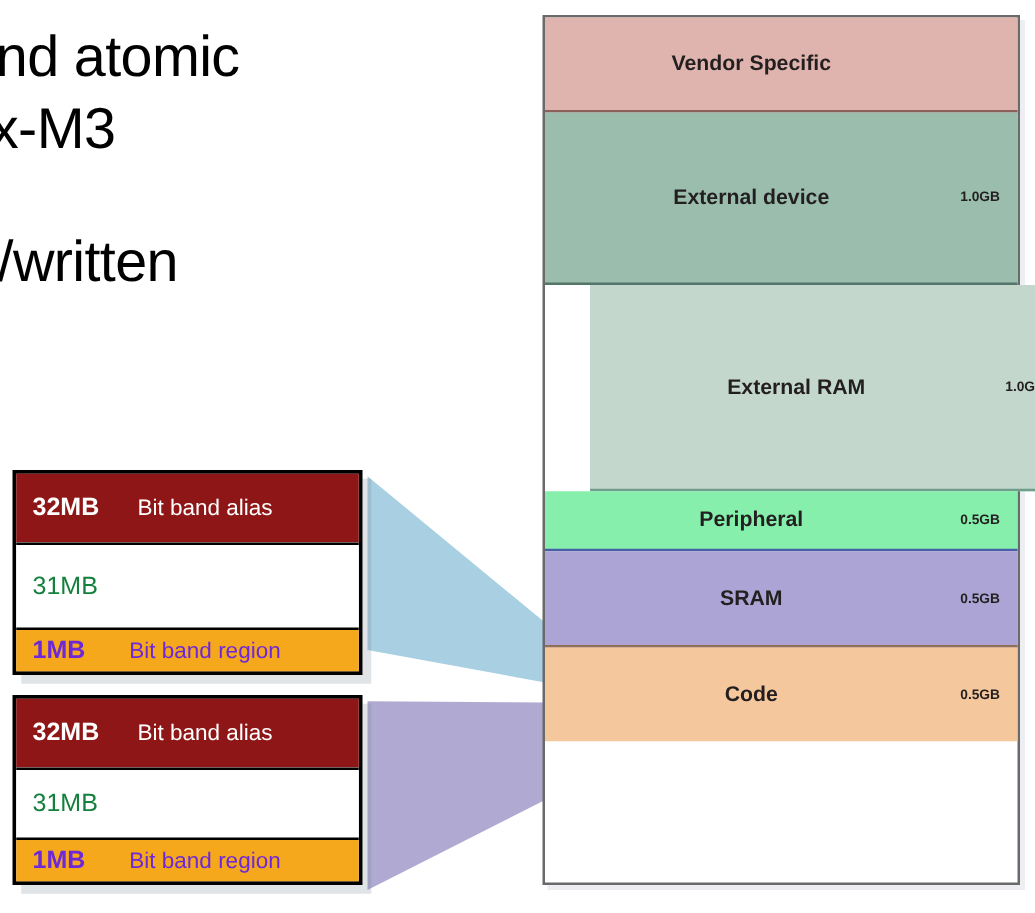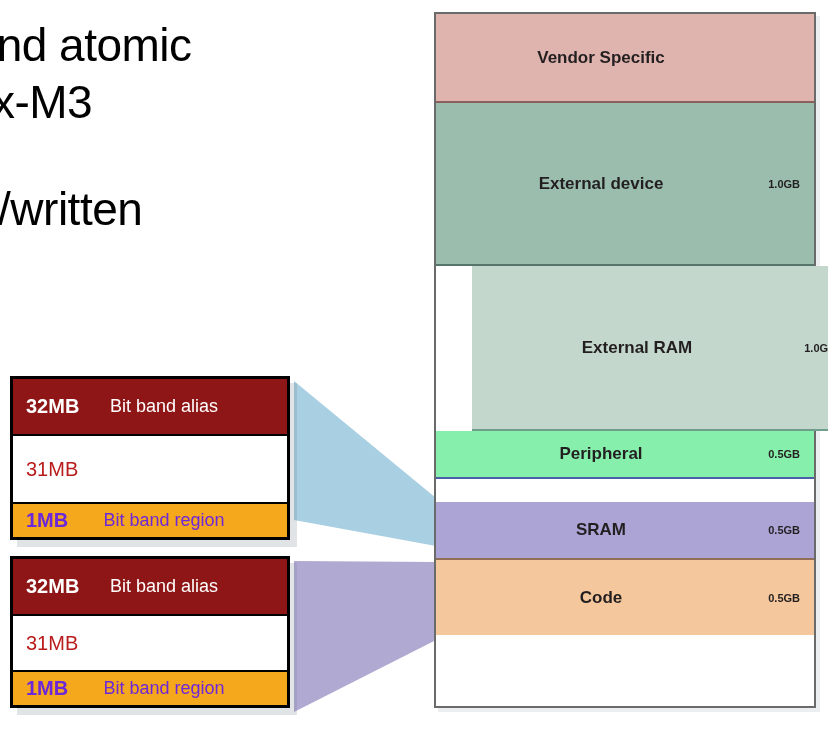--- a/index.html
+++ b/index.html
@@ -83,21 +83,21 @@
     white-space: nowrap;
   }
 
   .bb-alias {
     background: #8f1616;
     color: #ffffff;
     height: 55px;
   }
   .bb-gap {
     background: #ffffff;
-    color: #b91c1c;
+    color: #15803d;
     border-top: 2px solid #000000;
     border-bottom: 2px solid #000000;
   }
   #bitband-box-1 .bb-gap { height: 70px; }
   #bitband-box-2 .bb-gap { height: 58px; }
   .bb-gap .bb-size { font-weight: 400; }
   .bb-region {
     background: #f6a81c;
     color: #6d28d9;
     height: 33px;
@@ -181,36 +181,36 @@
     <span class="bb-size">31MB</span>
     <span class="bb-label"></span>
   </div>
   <div class="bb-row bb-region">
     <span class="bb-size">1MB</span>
     <span class="bb-label">Bit band region</span>
   </div>
 </div>
 
 <div id="memory-map">
-    <div class="mm-band" style="height: 89px; background: rgb(224, 180, 174); border-bottom-color: rgb(139, 95, 92);">
+    <div class="mm-band" style="height: 76px; background: rgb(224, 180, 174); border-bottom-color: rgb(139, 95, 92);">
       <span class="mm-name">Vendor Specific</span>
     </div>
-    <div class="mm-band" style="height: 163px; background: rgb(154, 189, 174); border-bottom-color: rgb(85, 117, 106);">
+    <div class="mm-band" style="height: 138px; background: rgb(154, 189, 174); border-bottom-color: rgb(85, 117, 106);">
       <span class="mm-name">External device</span>
       <span class="mm-size">1.0GB</span>
     </div>
     <div class="mm-band" style="height: 165px; background: rgb(195, 215, 205); border-bottom-color: rgb(111, 158, 140); margin-left: 36px;">
       <span class="mm-name">External RAM</span>
       <span class="mm-size">1.0GB</span>
     </div>
     <div class="mm-band" style="height: 48px; background: #86efac; border-bottom-color: rgb(74, 95, 168);">
       <span class="mm-name">Peripheral</span>
       <span class="mm-size">0.5GB</span>
     </div>
-    <div class="mm-band" style="height: 58px; background: rgb(171, 164, 212); border-bottom-color: rgb(143, 111, 85); margin-top: 23px;">
+    <div class="mm-band" style="height: 77px; background: rgb(171, 164, 212); border-bottom-color: rgb(143, 111, 85);">
       <span class="mm-name">SRAM</span>
       <span class="mm-size">0.5GB</span>
     </div>
     <div class="mm-band" style="height: 75px; background: rgb(245, 199, 156); border-bottom-color: rgb(201, 154, 102);">
       <span class="mm-name">Code</span>
       <span class="mm-size">0.5GB</span>
     </div>
   </div>
 
 </body></html>

